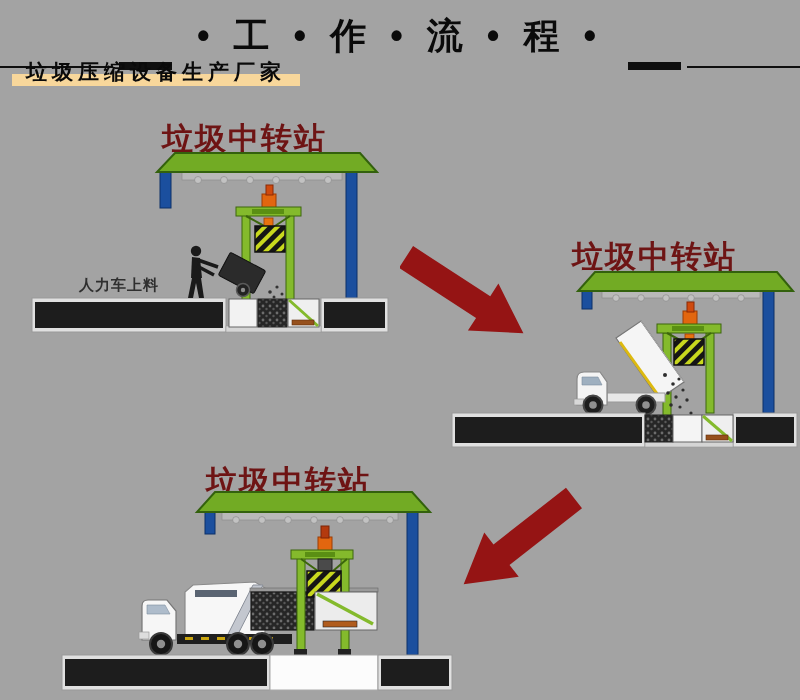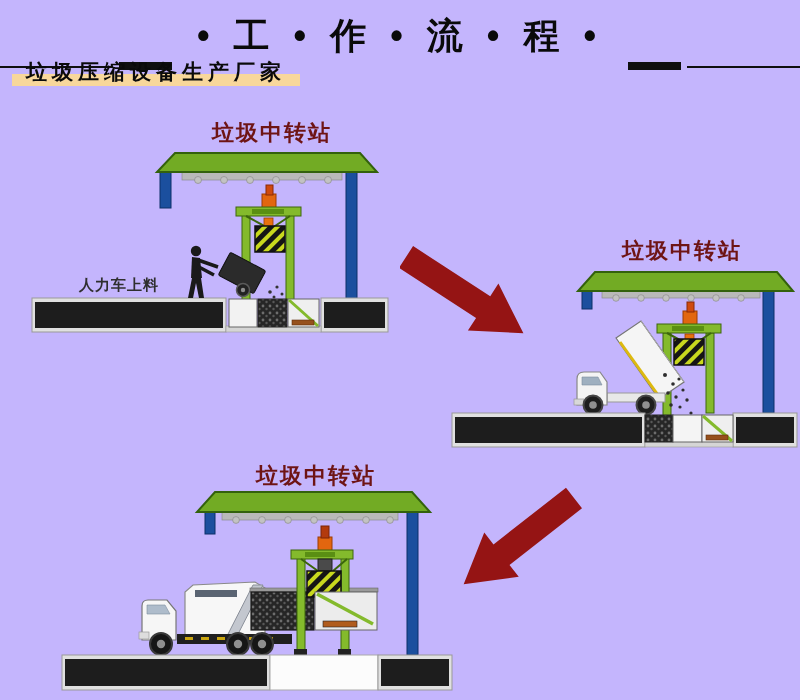--- a/index.html
+++ b/index.html
@@ -1,28 +1,28 @@
 <!DOCTYPE html>
 <html><head>
 <meta charset="utf-8">
 <style>
   html,body{margin:0;padding:0;background:#fff;}
-  .page{position:relative;width:800px;height:700px;background:#c4b5fd;overflow:hidden;
+  .page{position:relative;width:800px;height:700px;background:#a3a3a3;overflow:hidden;
         font-family:"Liberation Sans","DejaVu Sans",sans-serif;}
   .abs{position:absolute;}
   
   .main-title{left:0;top:12px;width:800px;text-align:center;font-size:36px;font-weight:bold;
               color:#0a0a0a;letter-spacing:7px;white-space:nowrap;}
   .decor{background:#0f0f0f;}
   .subtitle-wrap{left:0;top:57px;width:800px;text-align:left;margin-left:12px;}
   .subtitle{display:inline-block;font-size:21px;font-weight:bold;color:#0a0a0a;letter-spacing:5px;
             padding:0 14px;line-height:30px;
             background:linear-gradient(to bottom,rgba(0,0,0,0) 58%,#f8d79b 58%,#f8d79b 97%,rgba(0,0,0,0) 97%);}
   
-  .scene-label{width:220px;text-align:center;font-size:22px;font-weight:bold;color:#6e1414;
+  .scene-label{width:220px;text-align:left;font-size:31px;font-weight:bold;color:#6e1414;
                letter-spacing:2px;white-space:nowrap;}
   .scene-caption{font-size:15px;font-weight:bold;color:#2f2f2f;letter-spacing:1px;white-space:nowrap;margin-left:32px;}
   svg{display:block;}
 </style>
 </head>
 <body>
 
 <div class="page">
 
   <div class="abs main-title">• 工 • 作 • 流 • 程 •</div>

